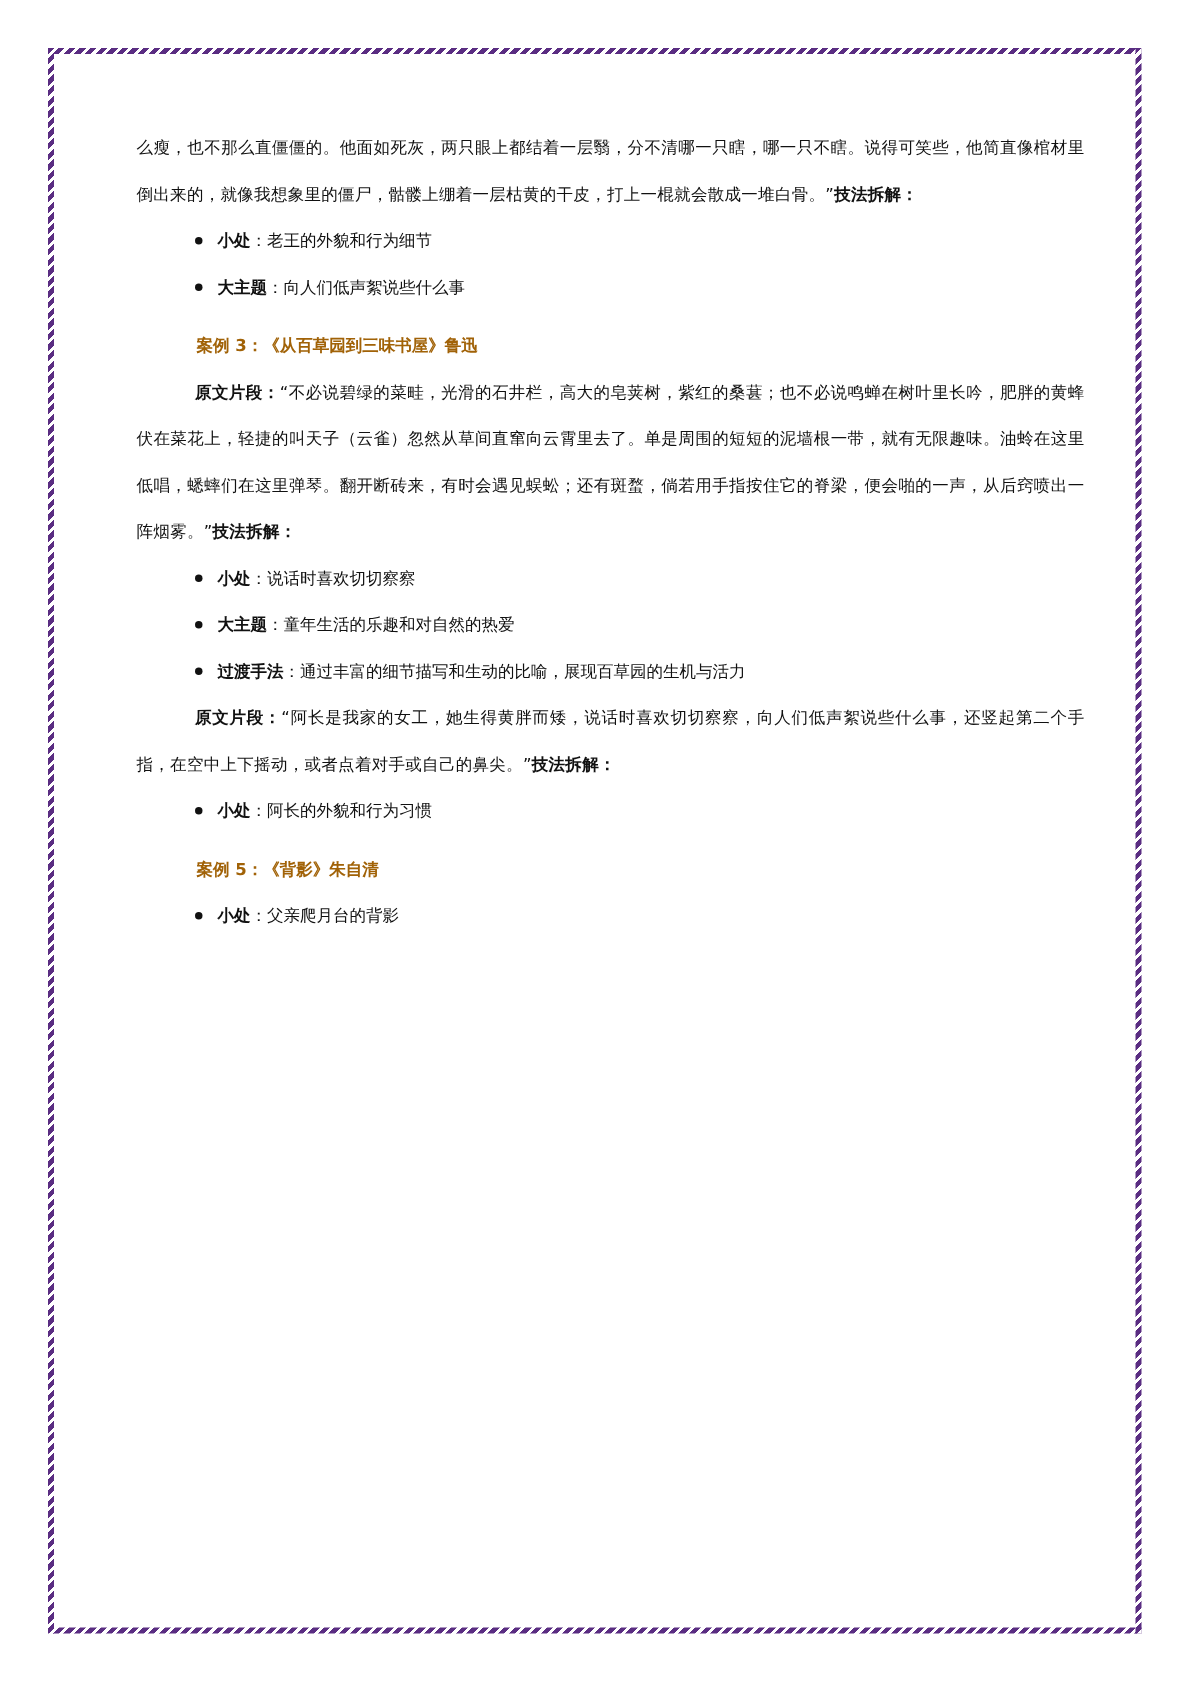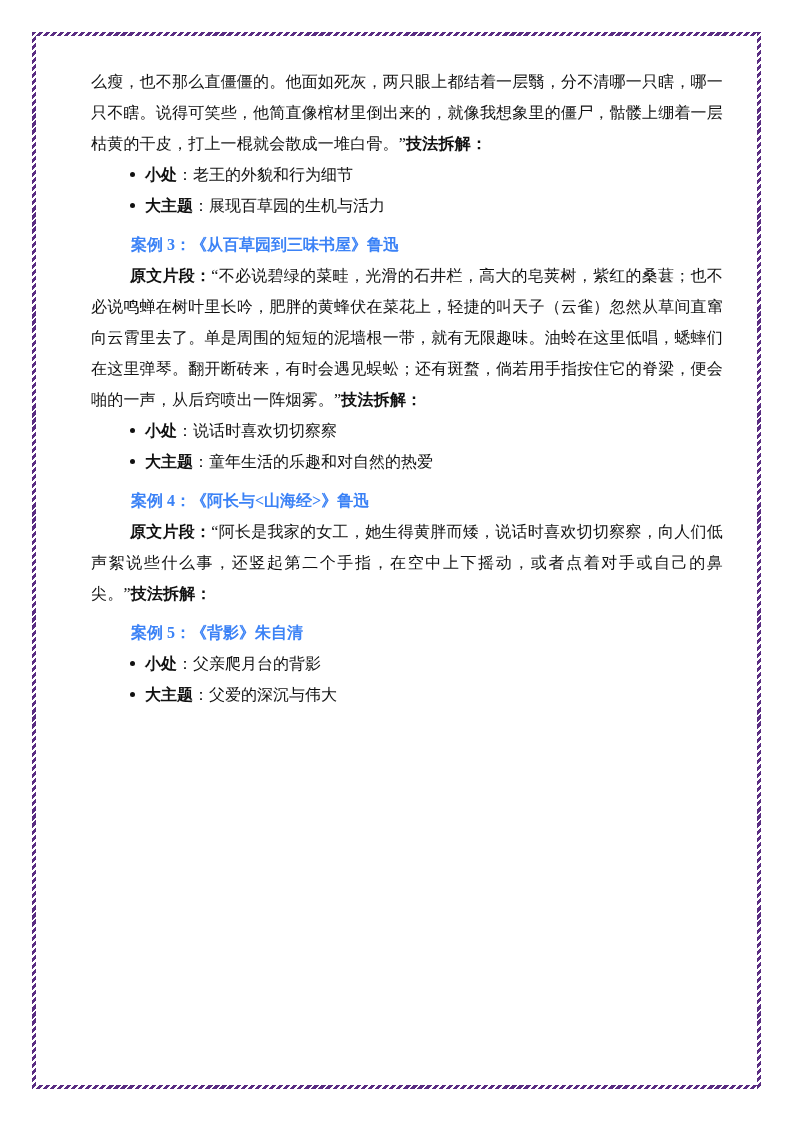--- a/index.html
+++ b/index.html
@@ -9,60 +9,60 @@
     position: absolute; left: 32px; top: 32px; width: 729px; height: 1057px;
     box-sizing: border-box;
   }
   .frame .edge { position: absolute;
     background: repeating-linear-gradient(135deg, #5a2d82 0 3px, #ffffff 3px 5px); }
   .frame .top { left: 0; top: 0; right: 0; height: 4px; }
   .frame .bottom { left: 0; bottom: 0; right: 0; height: 4px; }
   .frame .left { left: 0; top: 0; bottom: 0; width: 4px; }
   .frame .right { right: 0; top: 0; bottom: 0; width: 4px; }
 
-  .content { position: absolute; left: 91px; top: 66px; width: 632px;
-             font-size: 16px; line-height: 31px; font-family: Liberation Serif, serif; }
+  .content { position: absolute; left: 91px; top: 83px; width: 632px;
+             font-size: 11px; line-height: 31px; }
   .para { margin: 0; text-align: justify; letter-spacing: 0.2px; }
   .para.indent { text-indent: 39px; }
   .b { font-weight: bold; text-align: right; }
   ul.points { list-style: none; margin: 0; padding: 0 0 0 39px; }
   ul.points li { position: relative; padding-left: 15px; height: 31px; }
   ul.points li .dot { position: absolute; left: 0; top: 13px; width: 5px; height: 5px;
                       border-radius: 50%; background: #111; }
-  .case-title { margin: 8px 0 0 40px; font-weight: bold; color: #3b82f6; height: 31px; }
+  .case-title { margin: 8px 0 0 40px; font-weight: bold; color: #a16207; height: 31px; }
 </style>
 </head>
 <body>
 
 <div class="frame">
   <div class="edge top"></div>
   <div class="edge bottom"></div>
   <div class="edge left"></div>
   <div class="edge right"></div>
 </div>
 
 <div class="content">
 
   <p class="para"><span>么瘦，也不那么直僵僵的。他面如死灰，两只眼上都结着一层翳，分不清哪一只瞎，哪一只不瞎。说得可笑些，他简直像棺材里倒出来的，就像我想象里的僵尸，骷髅上绷着一层枯黄的干皮，打上一棍就会散成一堆白骨。”</span><span class="b">技法拆解：</span></p>
   <ul class="points">
     <li><span class="dot"></span><span class="b">小处</span><span>：</span><span>老王的外貌和行为细节</span></li>
-    <li><span class="dot"></span><span class="b">大主题</span><span>：</span><span>展现百草园的生机与活力</span></li>
+    <li><span class="dot"></span><span class="b">大主题</span><span>：</span><span>向人们低声絮说些什么事</span></li>
   </ul>
 
   <div class="case-title">案例 3：《从百草园到三味书屋》鲁迅</div>
   <p class="para indent"><span class="b">原文片段：</span><span>“不必说碧绿的菜畦，光滑的石井栏，高大的皂荚树，紫红的桑葚；也不必说鸣蝉在树叶里长吟，肥胖的黄蜂伏在菜花上，轻捷的叫天子（云雀）忽然从草间直窜向云霄里去了。单是周围的短短的泥墙根一带，就有无限趣味。油蛉在这里低唱，蟋蟀们在这里弹琴。翻开断砖来，有时会遇见蜈蚣；还有斑蝥，倘若用手指按住它的脊梁，便会啪的一声，从后窍喷出一阵烟雾。”</span><span class="b">技法拆解：</span></p>
   <ul class="points">
     <li><span class="dot"></span><span class="b">小处</span><span>：</span><span>说话时喜欢切切察察</span></li>
     <li><span class="dot"></span><span class="b">大主题</span><span>：</span><span>童年生活的乐趣和对自然的热爱</span></li>
+    <li><span class="dot"></span><span class="b">过渡手法</span><span>：</span><span>通过丰富的细节描写和生动的比喻，展现百草园的生机与活力</span></li>
   </ul>
 
-  <div class="case-title">案例 4：《阿长与&lt;山海经&gt;》鲁迅</div>
   <p class="para indent"><span class="b">原文片段：</span><span>“阿长是我家的女工，她生得黄胖而矮，说话时喜欢切切察察，向人们低声絮说些什么事，还竖起第二个手指，在空中上下摇动，或者点着对手或自己的鼻尖。”</span><span class="b">技法拆解：</span></p>
   <ul class="points">
+    <li><span class="dot"></span><span class="b">小处</span><span>：</span><span>阿长的外貌和行为习惯</span></li>
   </ul>
 
   <div class="case-title">案例 5：《背影》朱自清</div>
   <ul class="points">
     <li><span class="dot"></span><span class="b">小处</span><span>：</span><span>父亲爬月台的背影</span></li>
-    <li><span class="dot"></span><span class="b">大主题</span><span>：</span><span>父爱的深沉与伟大</span></li>
   </ul>
 
 </div>
 
 </body></html>

